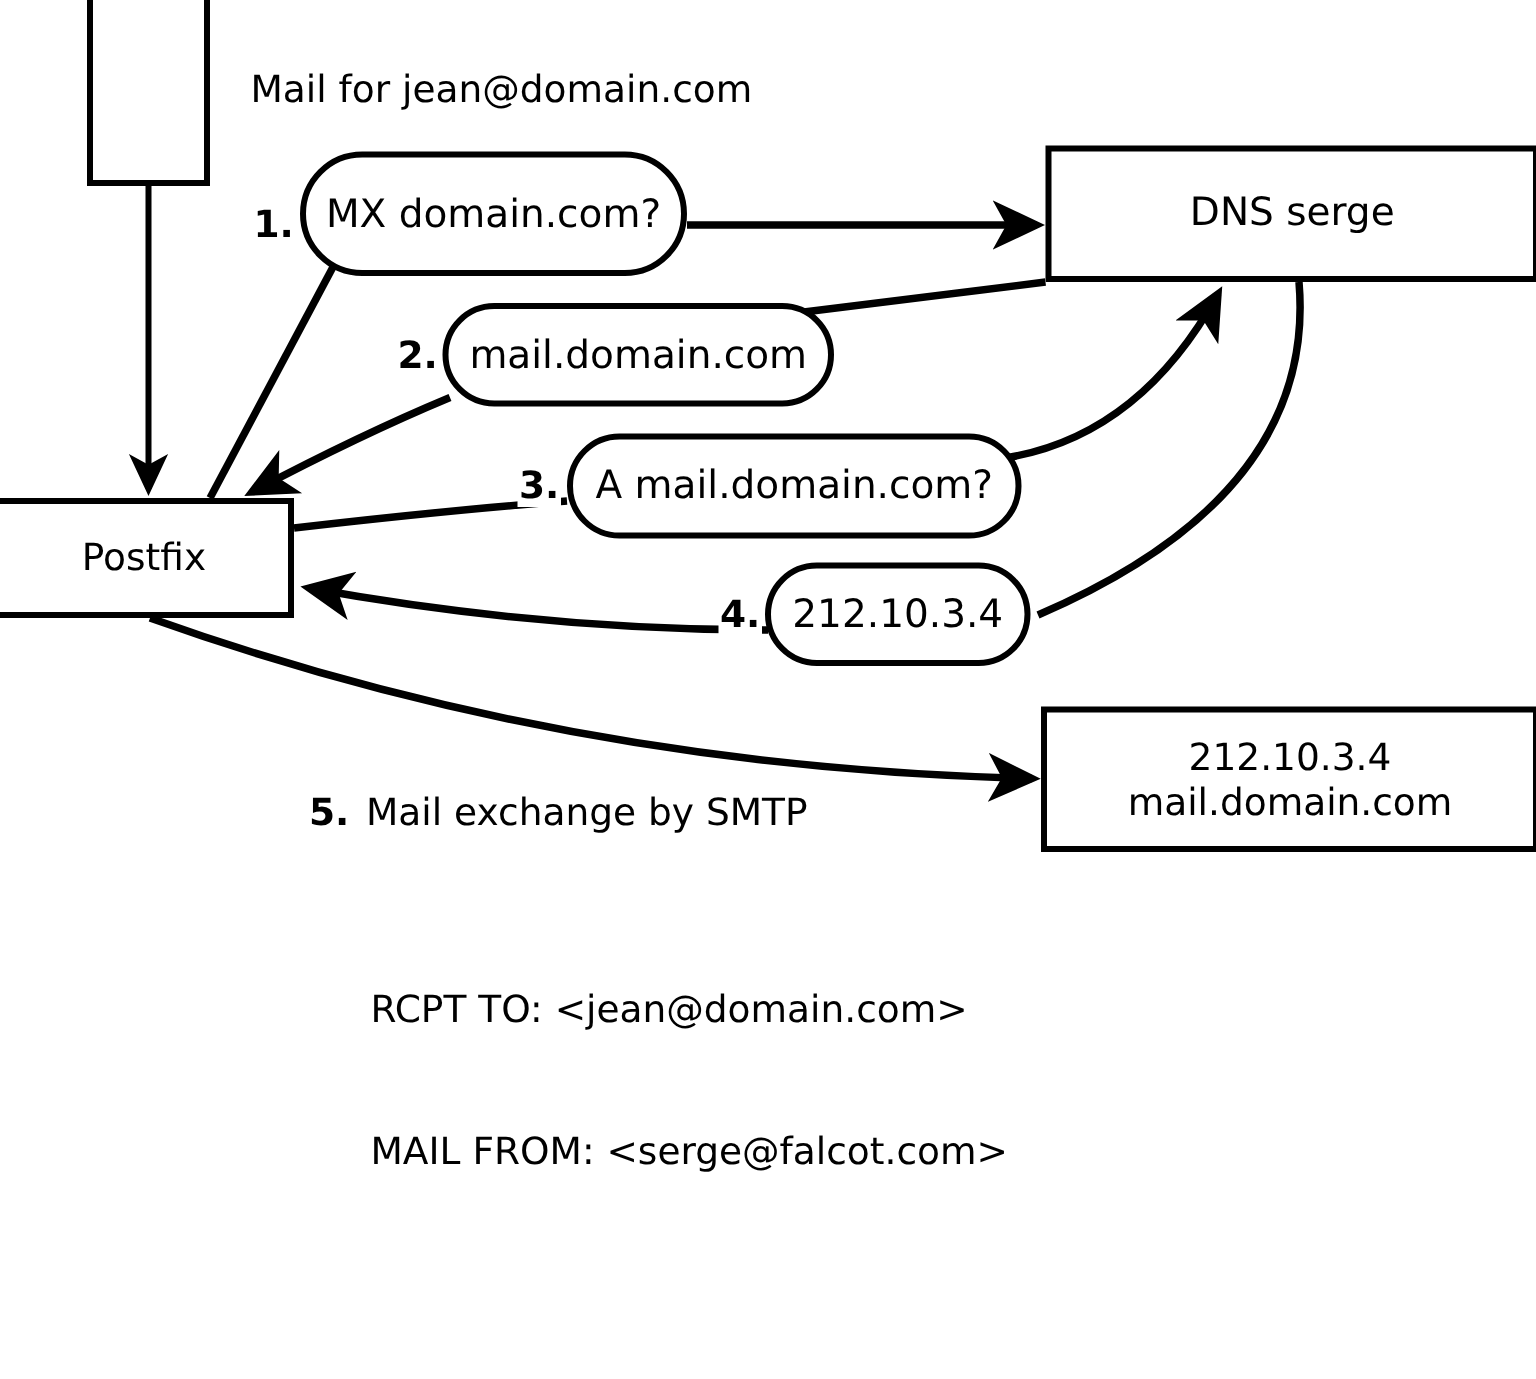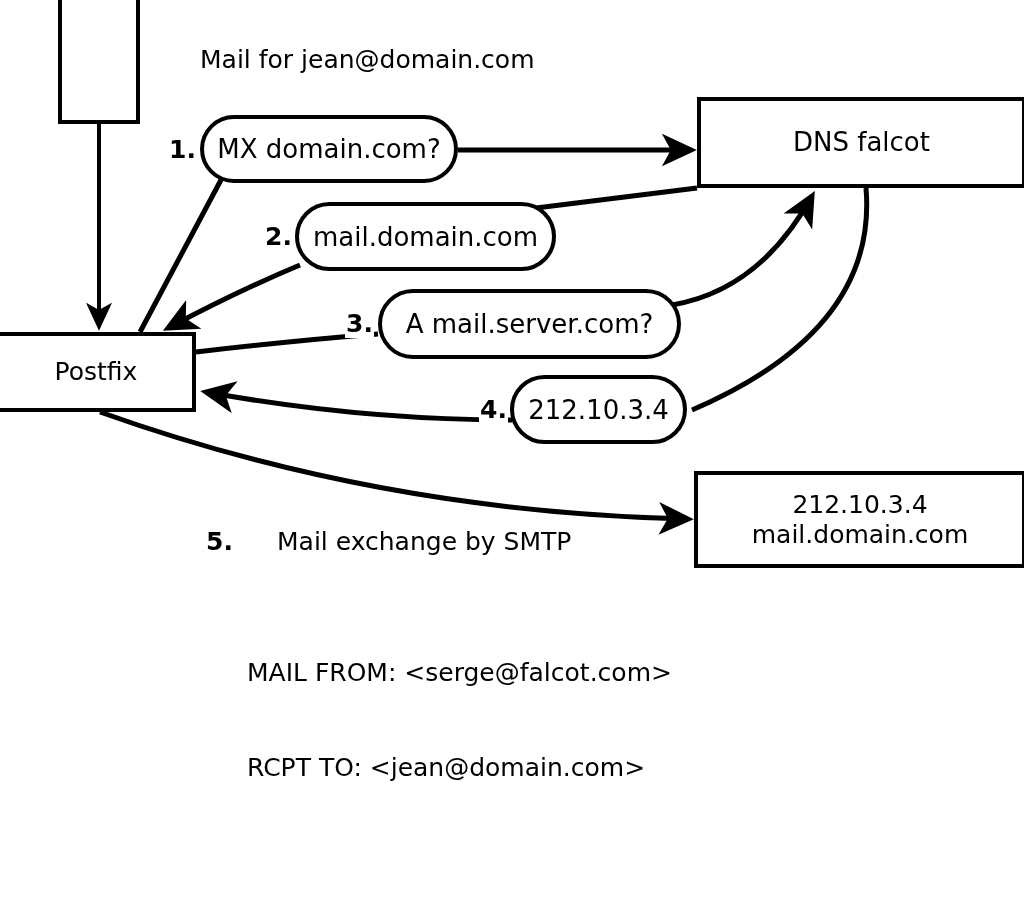--- a/index.html
+++ b/index.html
@@ -53,21 +53,21 @@
     border: 4px solid #000;
     border-radius: 999px;
     background: #ffffff;
     display: flex;
     align-items: center;
     justify-content: center;
     font-size: 26px;
     white-space: nowrap;
     z-index: 4;
   }
-  #bubble-1 { left: 200px; top: 115px; width: 258px; height: 68px; text-align: center; }
+  #bubble-1 { left: 200px; top: 101px; width: 258px; height: 83px; text-align: center; }
   #bubble-2 { left: 295px; top: 202px; width: 261px; height: 69px; }
   #bubble-3 { left: 378px; top: 289px; width: 303px; height: 70px; }
   #bubble-4 { left: 510px; top: 375px; width: 177px; height: 69px; }
 
   
   .step-num {
     position: absolute;
     font-weight: bold;
     font-size: 25px;
     z-index: 5;
@@ -79,21 +79,20 @@
   #step-3 { left: 345px; top: 309px; }
   #step-4 { left: 479px; top: 395px; }
   #step-5 { left: 205px; top: 527px; }
 
   
   .free-label {
     position: absolute;
     font-size: 25px;
     white-space: nowrap;
     z-index: 5;
-    margin-left: 33px;
   }
   #label-mail-for { left: 167px; top: 45px; }
   #label-step5-text { left: 244px; top: 527px; }
 
   
   #smtp-transcript {
     position: absolute;
     left: 247px;
     top: 594px;
     font-size: 25px;
@@ -158,59 +157,59 @@
 
   <div class="node-rect" id="node-client">
     <span></span>
   </div>
 
   <div class="node-rect" id="node-postfix">
     <span>Postfix</span>
   </div>
 
   <div class="node-rect" id="node-dns">
-    <span>DNS falcot</span>
+    <span>DNS serge</span>
   </div>
 
   <div class="node-rect" id="node-target">
     <div>
       <span class="line2">212.10.3.4</span>
       <span class="line2">mail.domain.com</span>
     </div>
   </div>
 
   <div class="bubble" id="bubble-1">
     <span>MX domain.com?</span>
   </div>
 
   <div class="bubble" id="bubble-2">
     <span>mail.domain.com</span>
   </div>
 
   <div class="bubble" id="bubble-3">
-    <span>A mail.server.com?</span>
+    <span>A mail.domain.com?</span>
   </div>
 
   <div class="bubble" id="bubble-4">
     <span>212.10.3.4</span>
   </div>
 
   <div class="step-num" id="step-1">1.</div>
   <div class="step-num" id="step-2">2.</div>
   <div class="step-num" id="step-3">3.</div>
   <div class="step-num" id="step-4">4.</div>
   <div class="step-num" id="step-5">5.</div>
 
   <div class="free-label" id="label-mail-for">Mail for jean@domain.com</div>
 
   <div class="free-label" id="label-step5-text">Mail exchange by SMTP</div>
 
   <div id="smtp-transcript">
+    <span class="ln">RCPT TO: &lt;jean@domain.com&gt;</span>
     <span class="ln">MAIL FROM: &lt;serge@falcot.com&gt;</span>
-    <span class="ln">RCPT TO: &lt;jean@domain.com&gt;</span>
     
     
     
     
     
     
     
   </div>
 
 </div>

